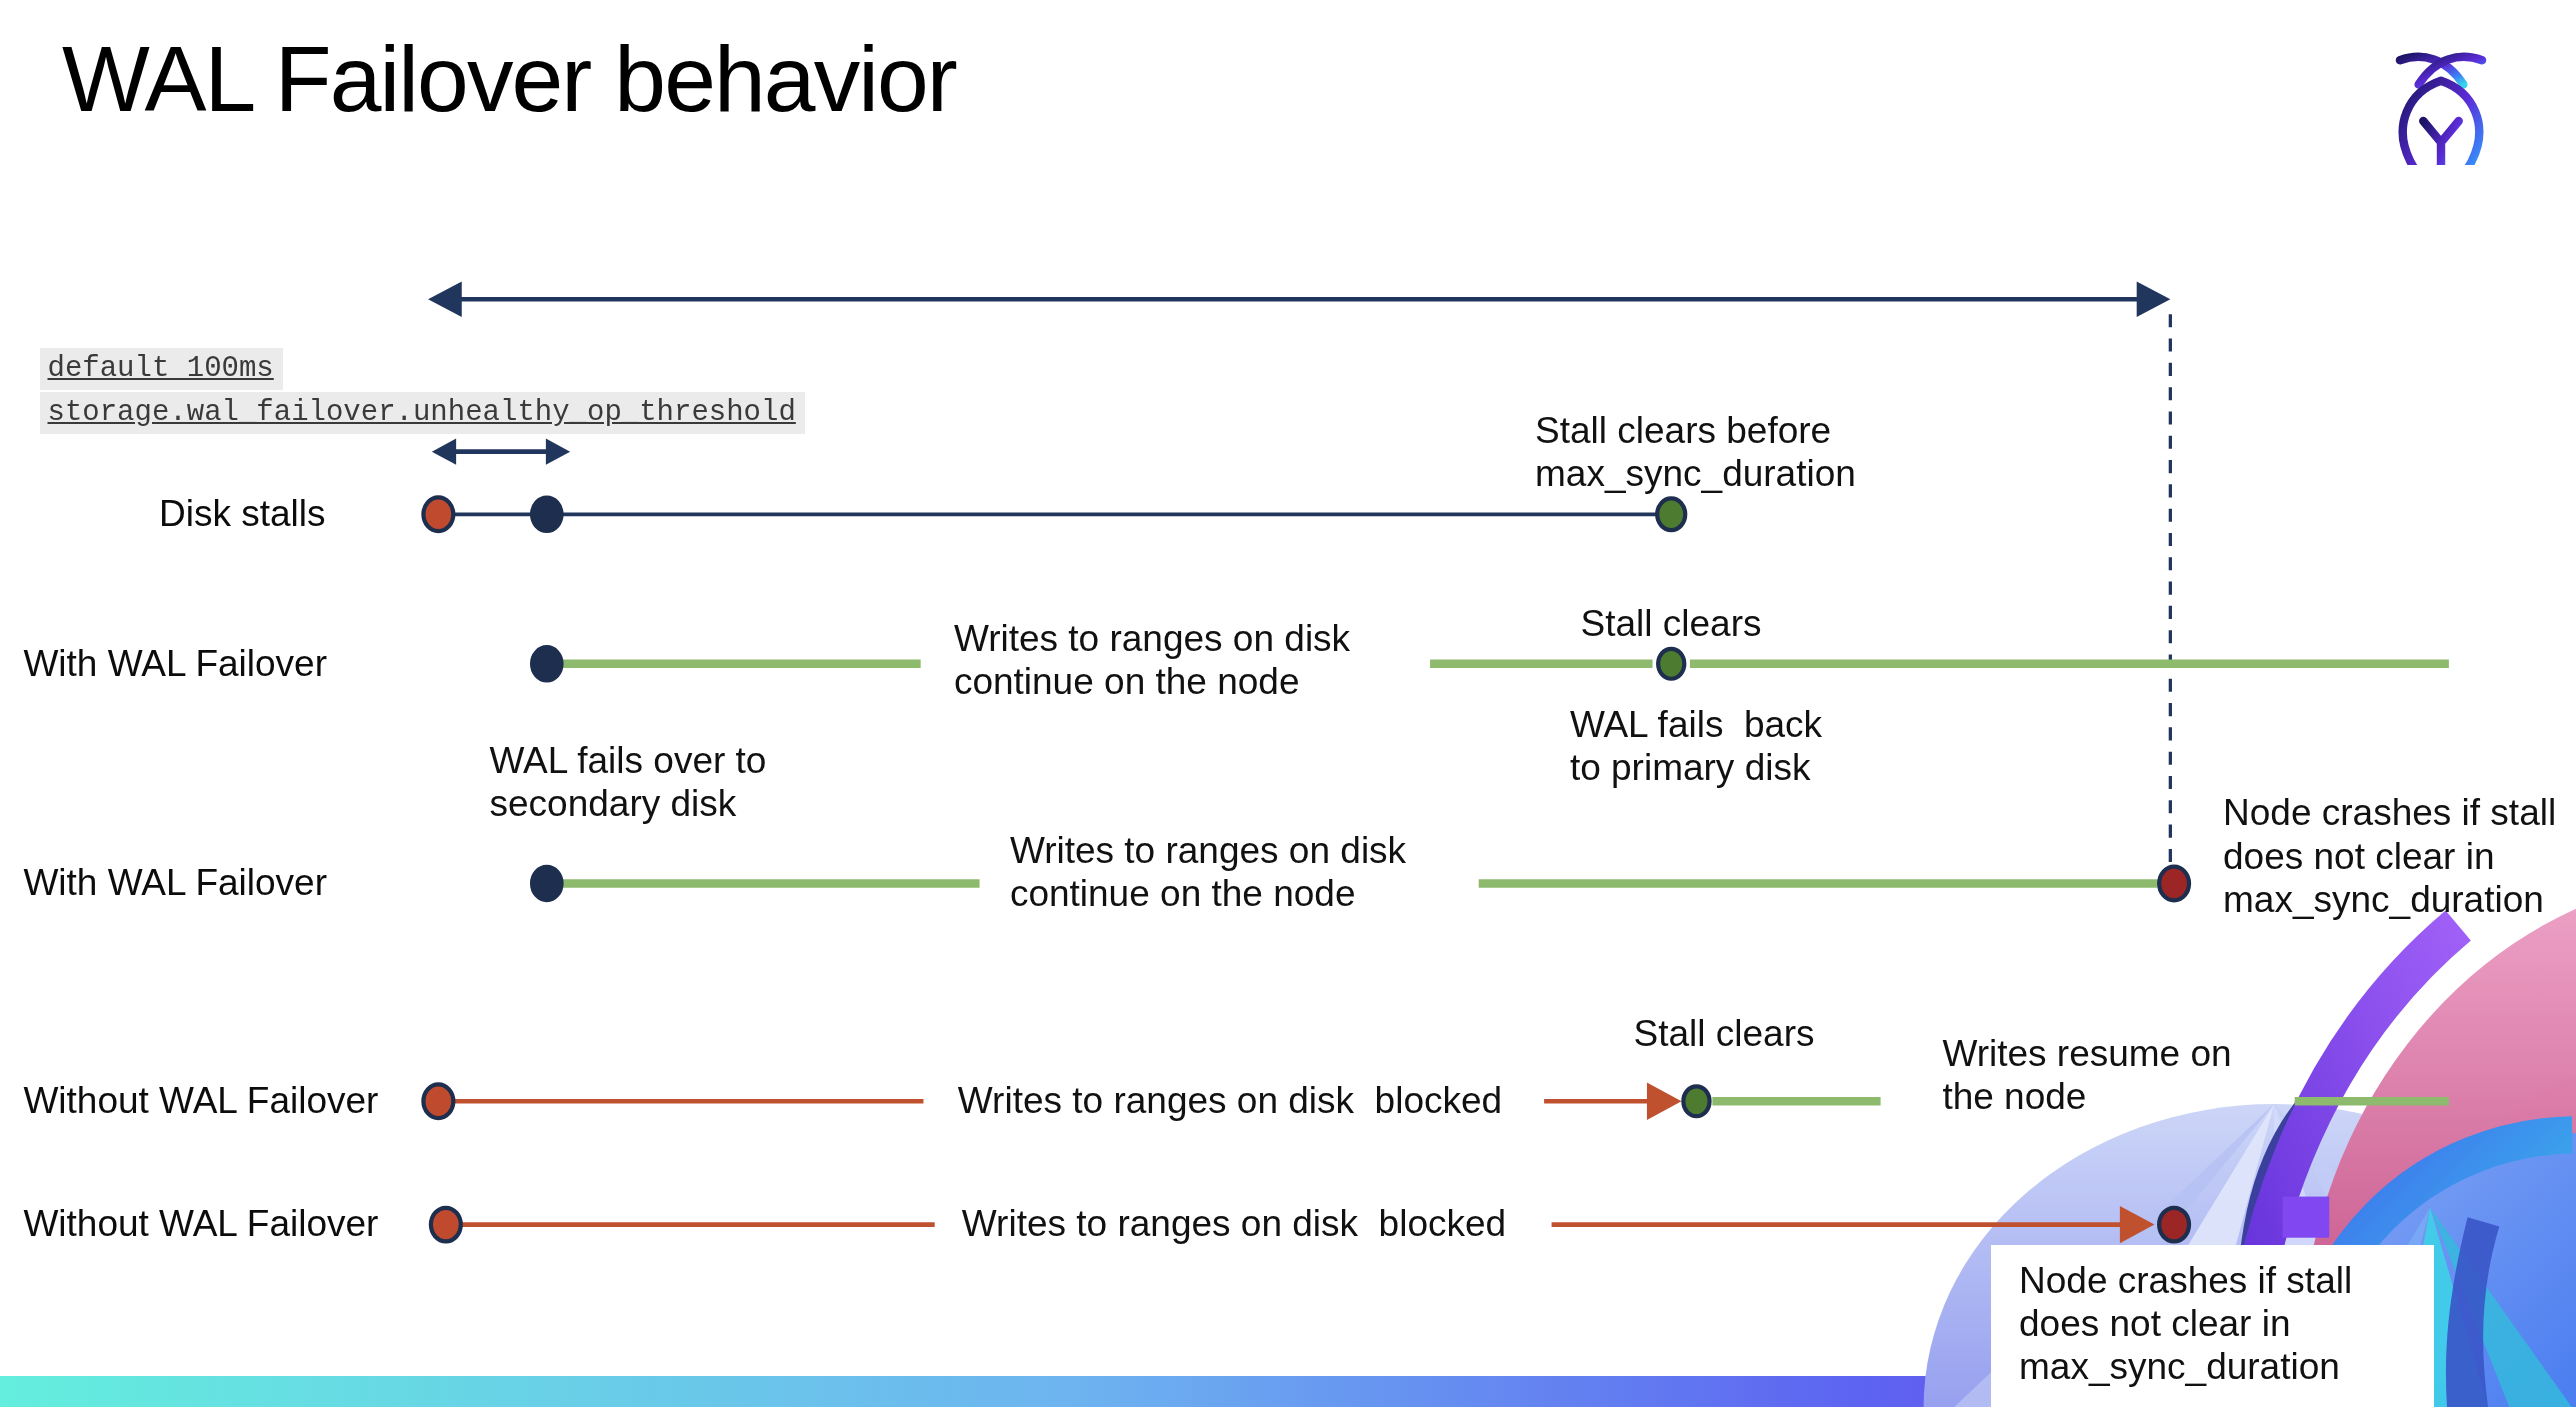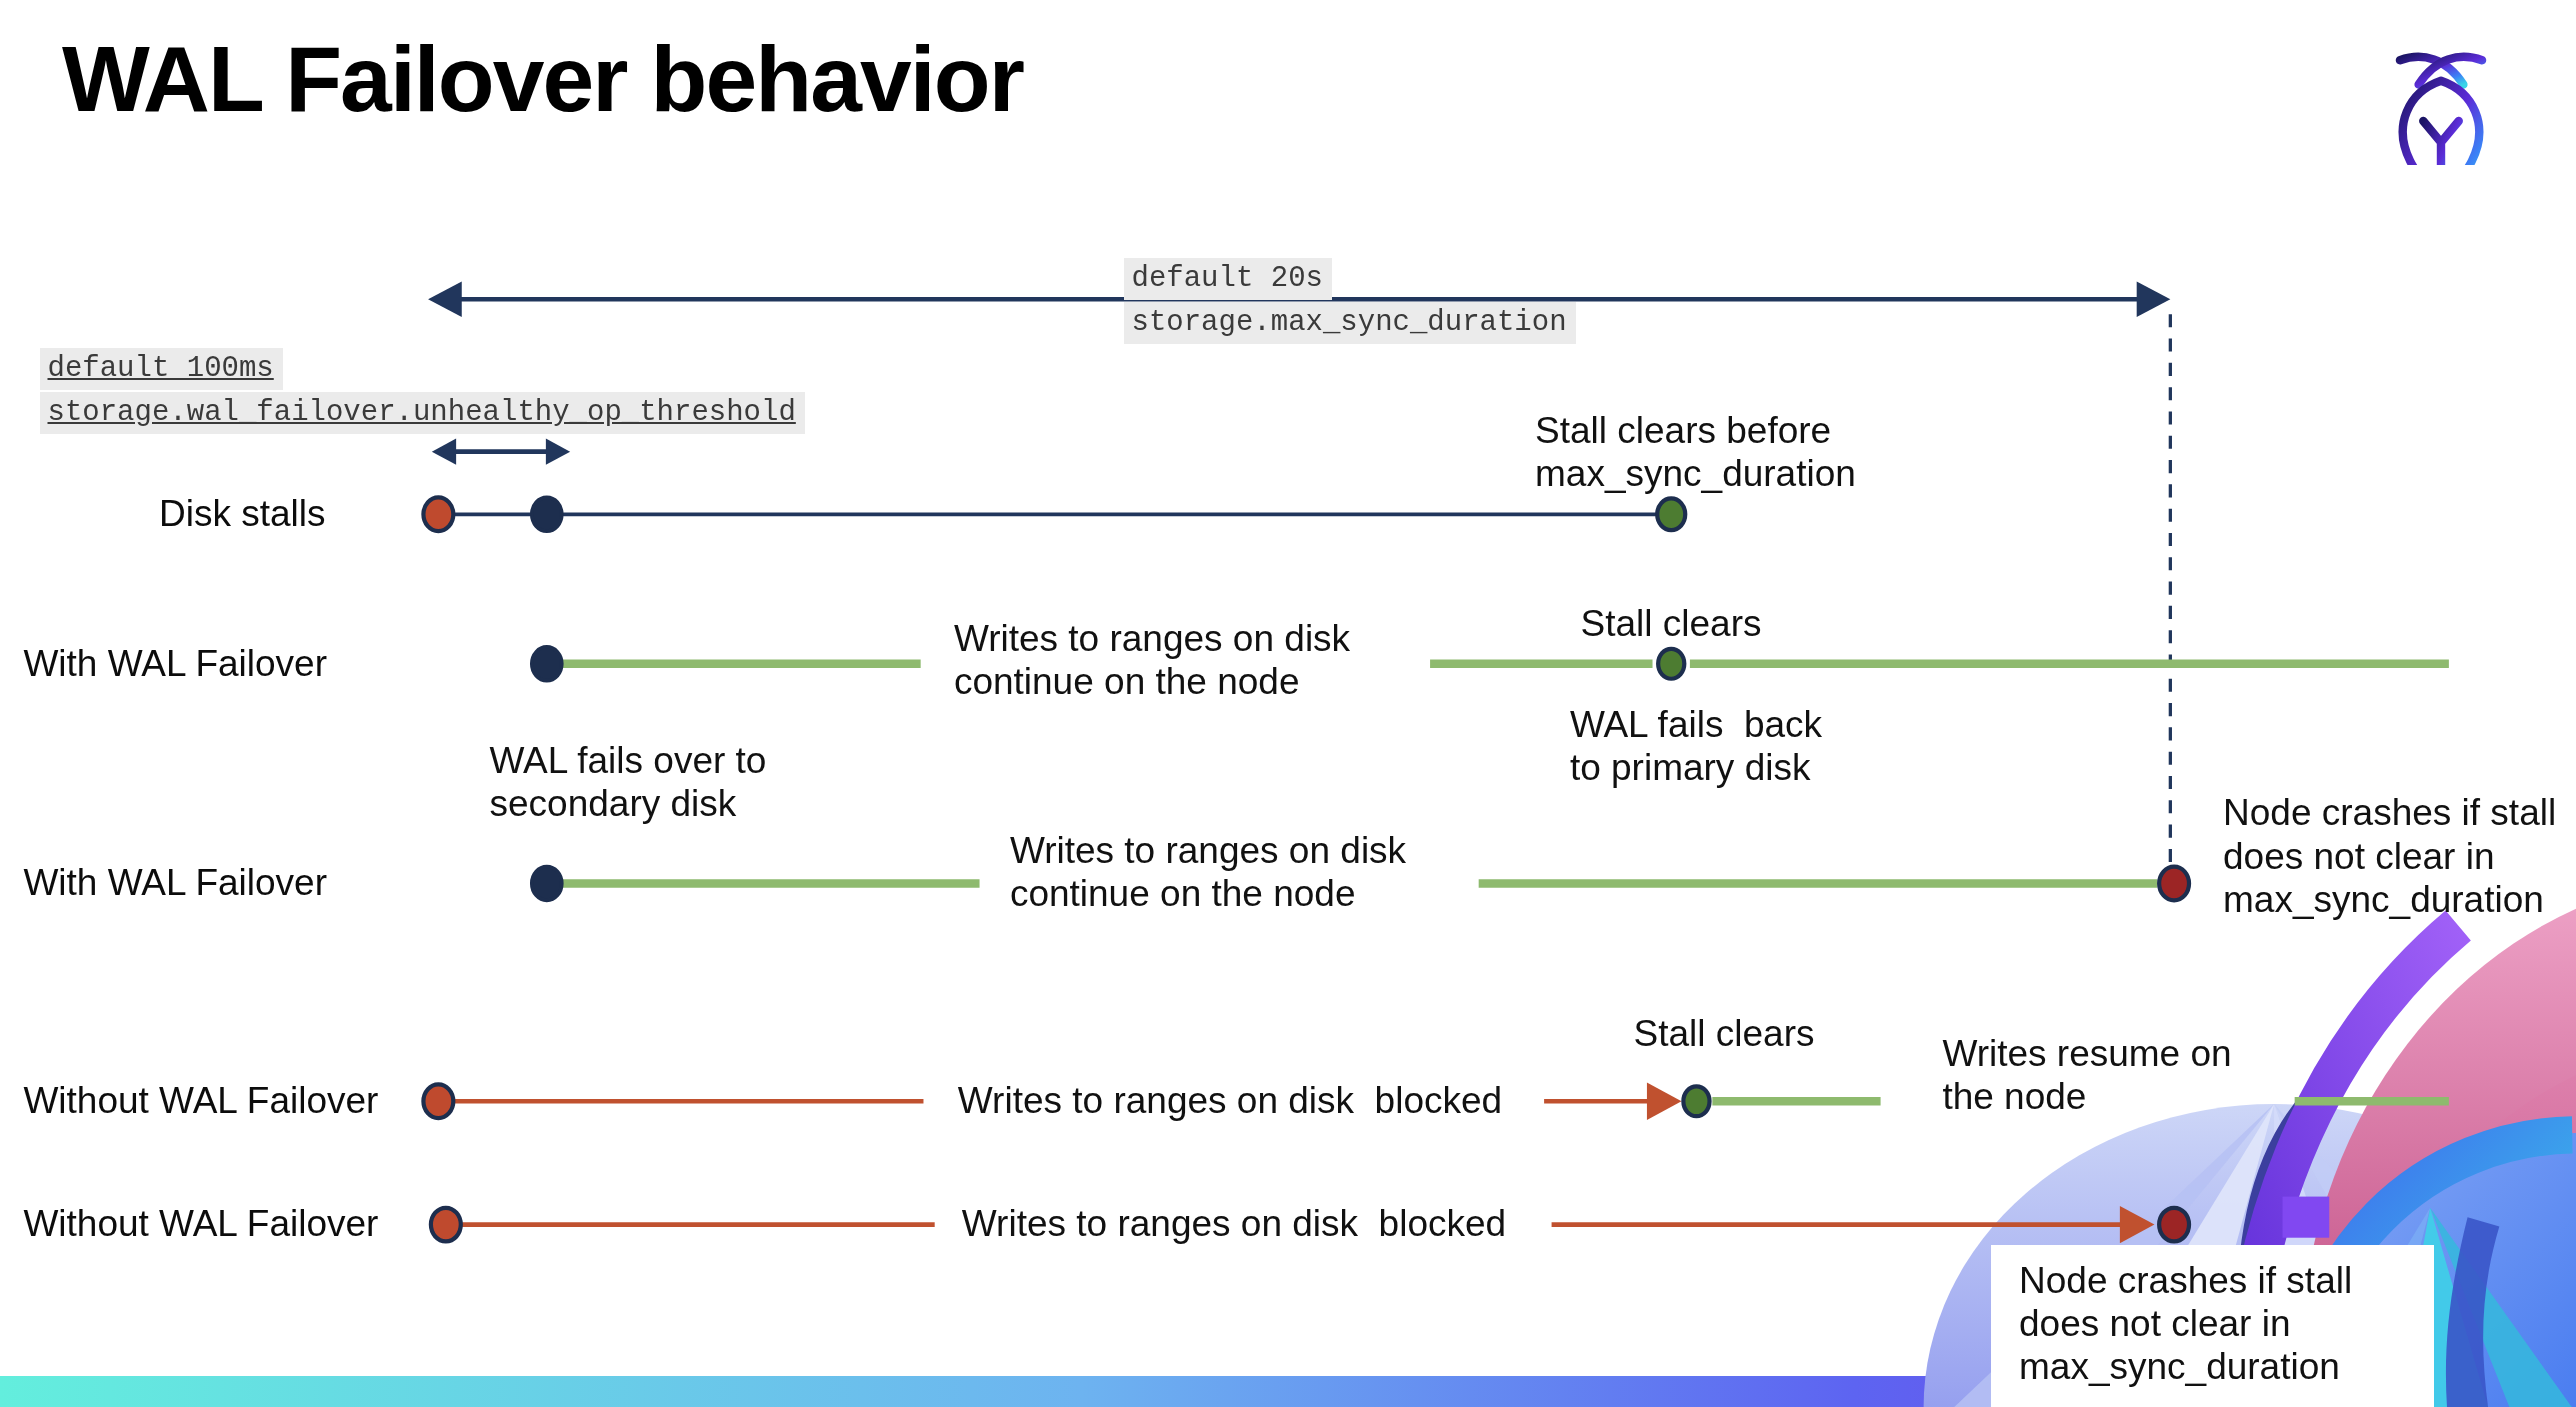--- a/index.html
+++ b/index.html
@@ -1,21 +1,21 @@
 <!DOCTYPE html>
 <html style="font-size:15px"><head>
 <meta charset="utf-8">
 <style>
   html,body{margin:0;padding:0;background:#fff;}
   .slide{
     position:relative;width:2576px;height:1408px;background:#ffffff;
     overflow:hidden;font-family:"Liberation Sans",sans-serif;color:#111;
   }
   .title{
-    position:absolute;left:62px;top:26px;font-size:93px;font-weight:700;
+    position:absolute;left:62px;top:26px;font-size:93px;font-weight:400;
     letter-spacing:-1.9px;color:#000;
   }
   .logo{position:absolute;left:2385px;top:34px;}
   .bottom-bar{
     position:absolute;left:0;right:0;bottom:0;height:32px;z-index:1;
     background:linear-gradient(90deg,#63eedd 0%,#6db3f0 42%,#5d64f1 72%,#7b3ce2 100%);
   }
   svg.overlay{position:absolute;left:0;top:0;z-index:2;}
   .txt{position:absolute;z-index:3;font-size:37px;line-height:1.17;white-space:pre-wrap;}
   .center{transform:translate(-50%,-50%);text-align:left;}
@@ -162,24 +162,20 @@
           </linearGradient>
         </defs>
         <path d="M 2568 64 C 2592 55 2618 62 2636 90"></path>
         <path d="M 2656 64 C 2632 55 2606 62 2588 90"></path>
         <path d="M 2612 86 C 2577 98 2560 134 2579 172 C 2590 193 2601 203 2612 210 C 2623 203 2634 193 2645 172 C 2664 134 2647 98 2612 86 Z"></path>
         <path d="M 2612 208 L 2612 152 M 2612 152 L 2593 129 M 2612 152 L 2631 129"></path>
       </g>
     </svg>
   </div>
 
-  <div class="mono-label" style="left:1124px;top:258px;">
-    <span>default 20s</span>
-    <span>storage.max_sync_duration</span>
-  </div>
   <div class="mono-label" style="left:40px;top:348px;text-decoration:underline;">
     <span>default 100ms</span>
     <span>storage.wal_failover.unhealthy_op_threshold</span>
   </div>
 
   <div class="txt row-label vcenter" style="left:159px;top:514px;width:229px;text-align:left;">Disk stalls</div>
   <div class="txt row-label vcenter" style="left:23.4px;top:664px;">With WAL Failover</div>
   <div class="txt row-label vcenter" style="left:23.4px;top:883px;">With WAL Failover</div>
   <div class="txt row-label vcenter" style="left:23.4px;top:1101px;">Without WAL Failover</div>
   <div class="txt row-label vcenter" style="left:23.4px;top:1224px;">Without WAL Failover</div>

